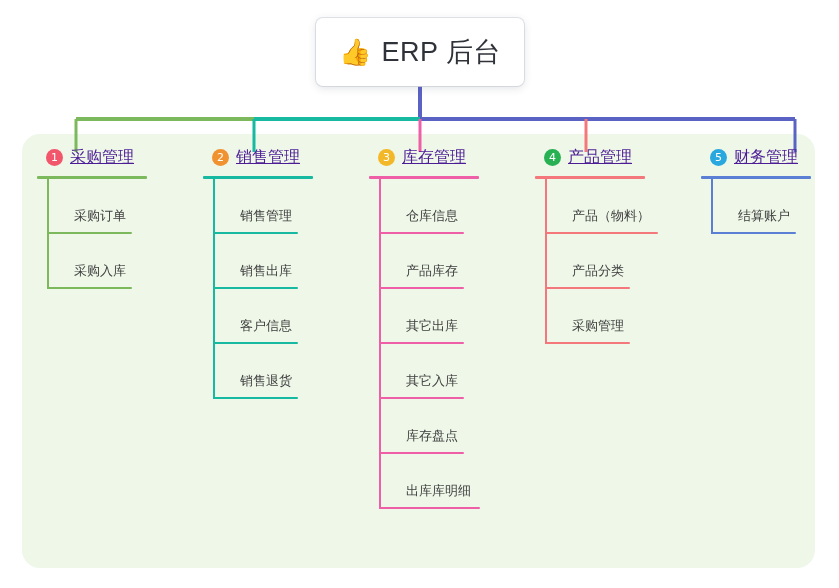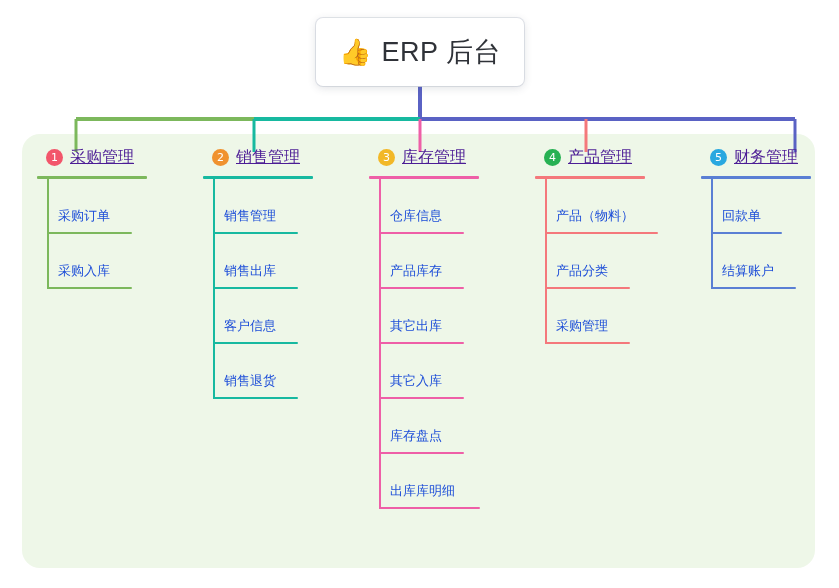--- a/index.html
+++ b/index.html
@@ -123,24 +123,24 @@
     bottom: 0;
     width: 2px;
   }
   .leaf {
     position: relative;
     height: 55px;
     box-sizing: border-box;
   }
   .leaf-label {
     position: absolute;
-    left: 21px;
+    left: 37px;
     bottom: 9px;
     font-size: 13px;
-    color: #1d4ed8;
+    color: #404040;
     white-space: nowrap;
   }
   .leaf-rule {
     position: absolute;
     left: 10px;
     bottom: 0;
     height: 2px;
     border-radius: 1px;
   }
 </style>
@@ -273,24 +273,20 @@
       </div>
       <div class="column" style="left: 701px;">
         <div class="col-head">
           <span class="badge" style="background: rgb(41, 168, 224);">5</span>
           <span class="col-title">财务管理</span>
         </div>
         <div class="head-rule" style="width: 110px; background: rgb(90, 127, 212);"></div>
         <div class="leaf-list">
           <div class="leaf-spine" style="background: rgb(90, 127, 212);"></div>
           <div class="leaf">
-            <span class="leaf-label">回款单</span>
-            <div class="leaf-rule" style="width: 71px; background: rgb(90, 127, 212);"></div>
-          </div>
-          <div class="leaf">
             <span class="leaf-label">结算账户</span>
             <div class="leaf-rule" style="width: 85px; background: rgb(90, 127, 212);"></div>
           </div>
         </div>
       </div>
     </div>
 
 </div>
 
 </body></html>

